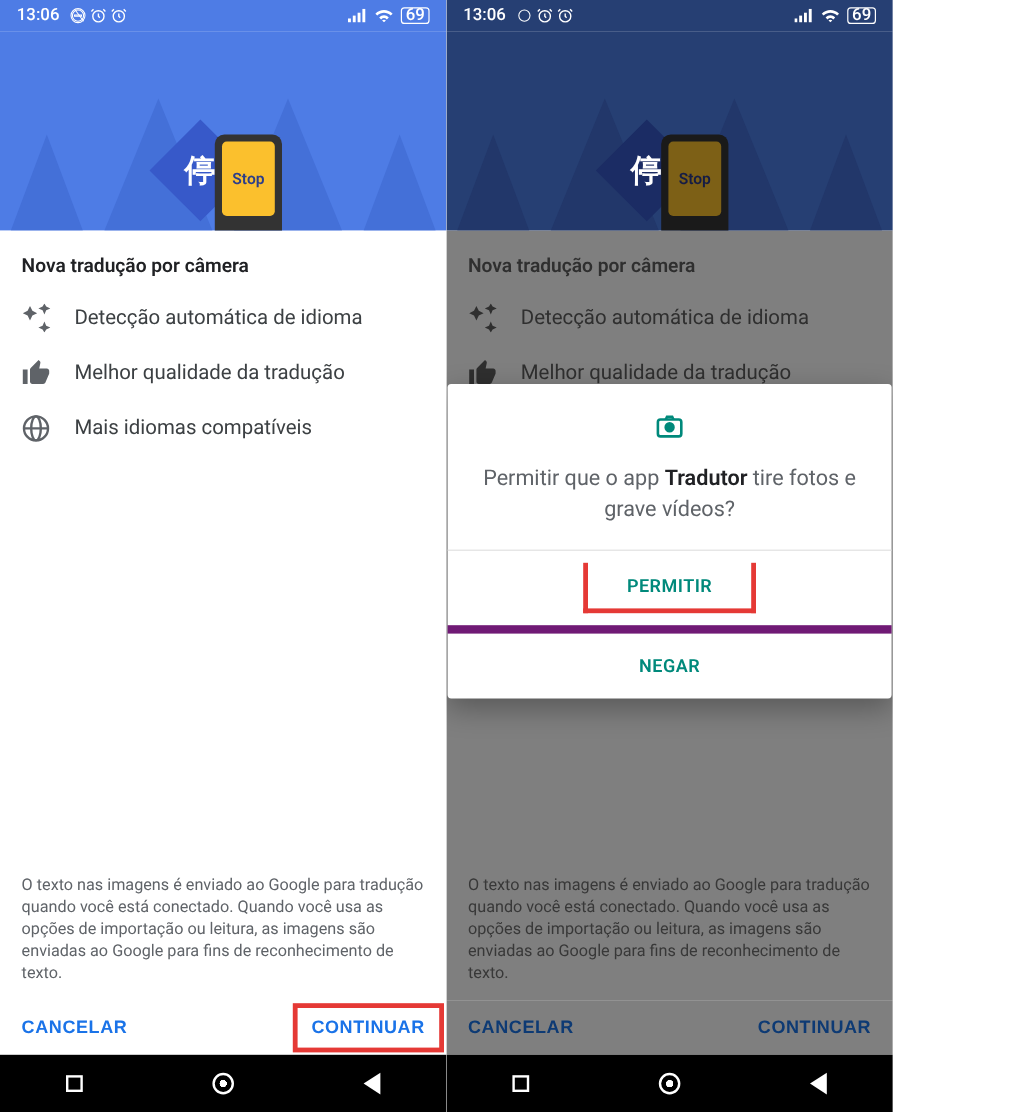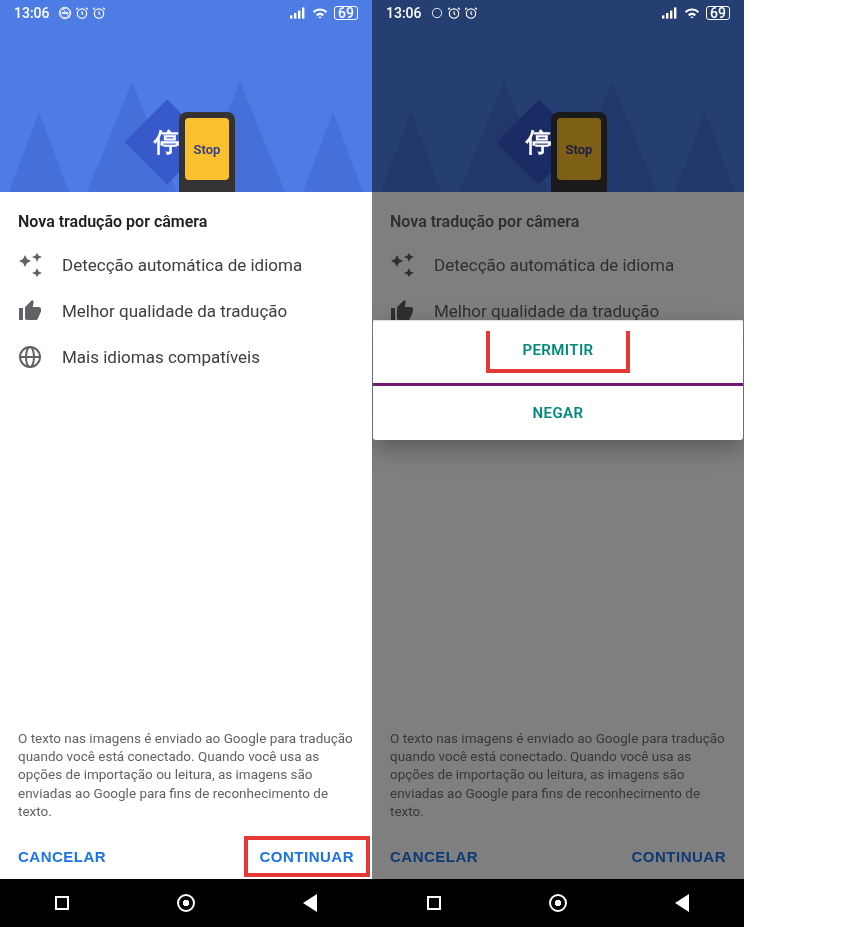--- a/index.html
+++ b/index.html
@@ -196,21 +196,21 @@
       color: #00897b;
       margin-bottom: 14px;
     }
     .dialog-text {
       font-size: 18px;
       color: #5f6368;
       line-height: 1.45;
     }
     .dialog-text strong { color: #202124; font-weight: 600; }
     .dialog-btn {
-      border-top: 3px solid #701a75;
+      border-top: 7px solid #701a75;
       padding: 18px 0;
       text-align: center;
       font-size: 15px;
       font-weight: 600;
       color: #00897b;
       letter-spacing: 0.4px;
       cursor: pointer;
     }
     .dialog-btn.highlighted {
       display: inline-block;
@@ -442,18 +442,30 @@
       </div>
     <div class="nav-btn">
         <div class="nav-circle"></div>
       </div>
     <div class="nav-btn">
         <div class="nav-triangle"></div>
       </div>
   </div>
 
   <div class="dialog">
+    <div class="dialog-header">
+      <div class="dialog-icon">
+        <svg width="26" height="26" viewBox="0 0 24 24" fill="none" stroke="#00897b" stroke-width="2">
+            <rect x="3" y="7" width="18" height="13" rx="2"></rect>
+            <circle cx="12" cy="13" r="3" fill="#00897b"></circle>
+            <path d="M9 7l1-2h4l1 2"></path>
+          </svg>
+      </div>
+      <div class="dialog-text">
+        <span>Permitir que o app </span><strong>Tradutor</strong><span> tire fotos e grave vídeos?</span>
+      </div>
+    </div>
     <div class="dialog-btn-wrap">
       <div class="dialog-btn highlighted" style="border-top:none">PERMITIR</div>
     </div>
     <div class="dialog-btn">NEGAR</div>
   </div>
 </div>
 
 </body></html>

